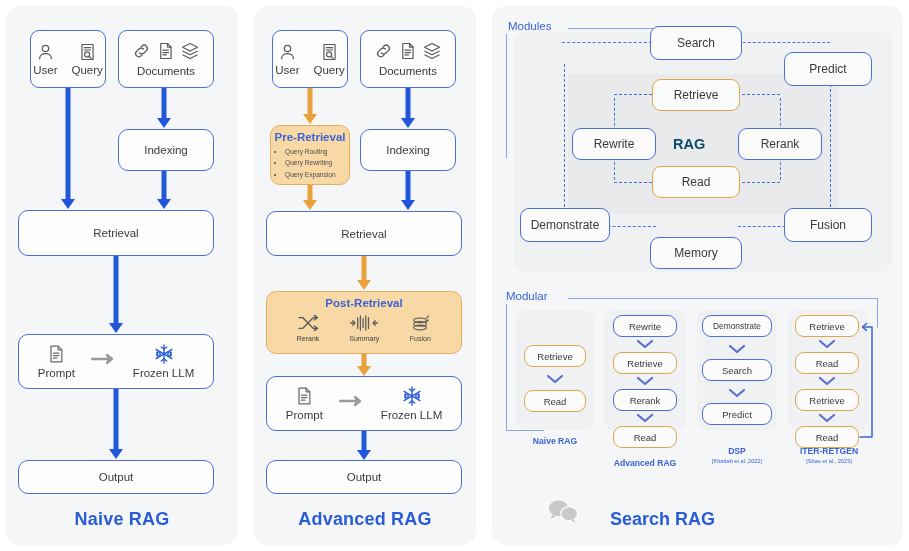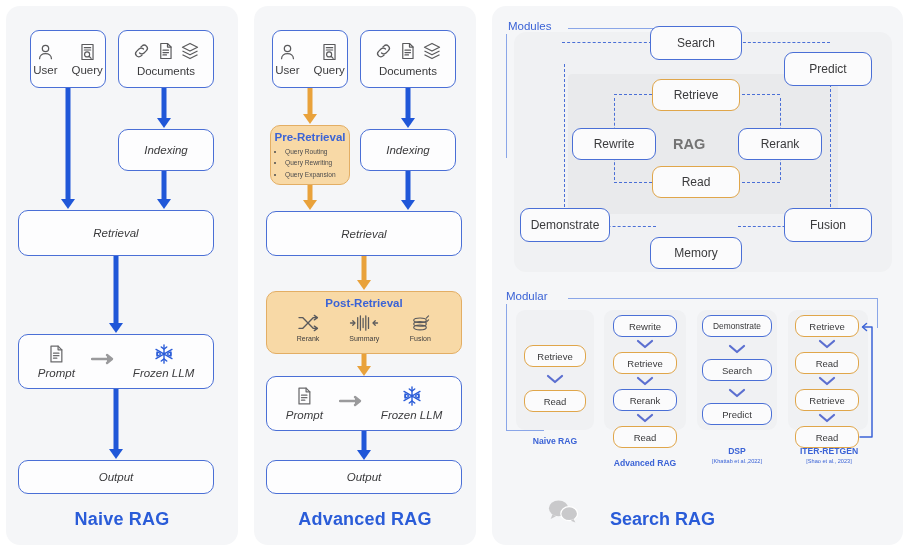--- a/index.html
+++ b/index.html
@@ -28,21 +28,21 @@
     border: 1.4px solid #4a6fd6;
     border-radius: 9px;
     display: flex;
     flex-direction: column;
     align-items: center;
     justify-content: center;
     color: #3a3a3c;
     font-size: 11.5px;
     text-align: center;
   }
-  .node.wide   { border-radius: 10px; font-style: italic; }
+  .node.wide   { border-radius: 10px; }
 
   
   .iconrow { display: flex; align-items: flex-end; justify-content: center; gap: 14px; }
   .iconcell { display: flex; flex-direction: column; align-items: center; gap: 3px; }
   .iconcell .lbl { font-size: 11.5px; color: #3c3c3e; line-height: 1; }
   .glyph { display: block; }
 
   
   .arrow { position: absolute; }
   .arrow .shaft { position: absolute; left: 50%; transform: translateX(-50%); width: 5px; }
@@ -99,21 +99,21 @@
     position: absolute;
     background: #fbfbfc;
     border: 1.3px solid #4a6fd6;
     border-radius: 9px;
     display: flex; align-items: center; justify-content: center;
     font-size: 12px; color: #3a3a3c;
   }
   .mnode.orange { border-color: #e0a64a; }
   .rag-label {
     position: absolute;
-    font-size: 14.5px; font-weight: bold; color: #737373;
+    font-size: 14.5px; font-weight: bold; color: #0c4a6e;
   }
   .dash-h { position: absolute; height: 0; border-top: 1.4px dashed #4a6fd6; }
   .dash-v { position: absolute; width: 0; border-left: 1.4px dashed #4a6fd6; }
 
   
   .pcol { position: absolute; background: #f0f1f3; border-radius: 9px; }
   .pnode {
     position: absolute;
     background: #fbfbfc;
     border: 1.2px solid #4a6fd6;

